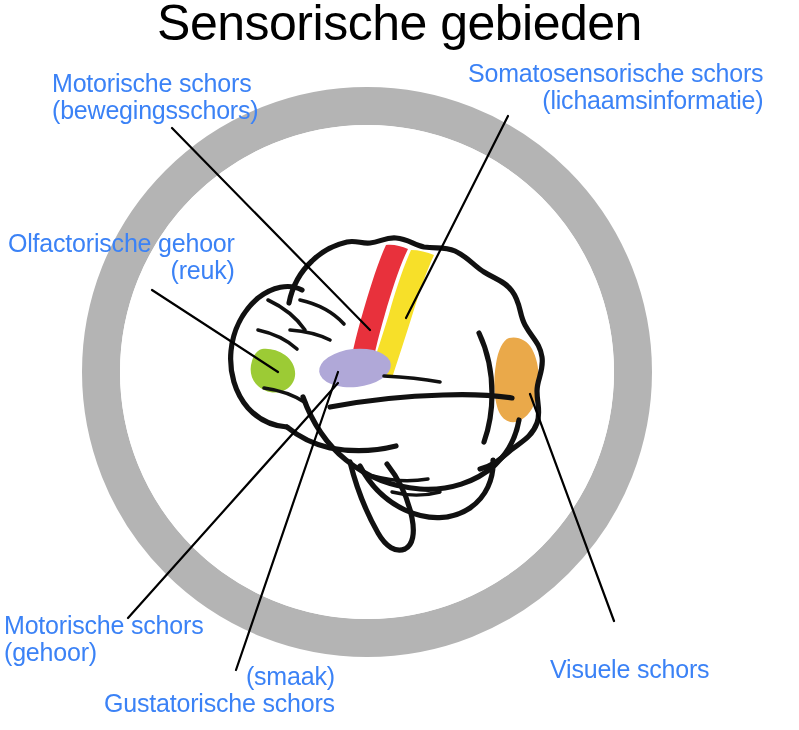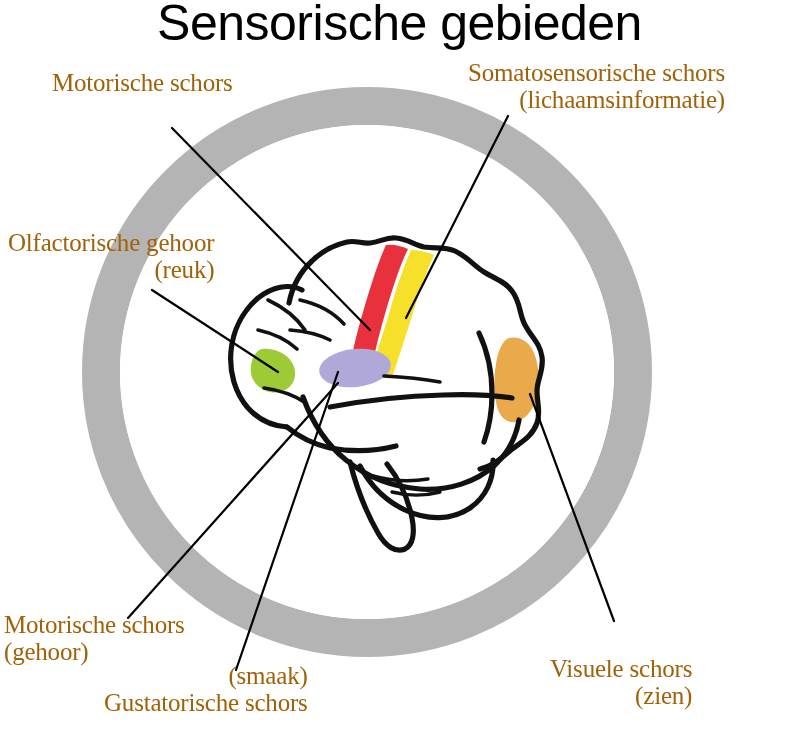--- a/index.html
+++ b/index.html
@@ -22,24 +22,24 @@
   }
   #diagram-svg {
     position: absolute;
     left: 0;
     top: 0;
     width: 799px;
     height: 730px;
   }
   .label {
     position: absolute;
-    font-family: Liberation Serif, serif;
+    font-family: Liberation Sans, sans-serif;
     font-size: 25px;
     line-height: 1.06;
-    color: #a16207;
+    color: #3b82f6;
     white-space: nowrap;
     letter-spacing: -0.2px;
   }
   .label .ln { display: block; }
   .label.center .ln { text-align: right; }
   .label.left .ln { text-align: left; }
 
   #page-title {
     position: absolute;
     left: 0;
@@ -201,20 +201,21 @@
       <line x1="128" y1="618" x2="338" y2="383"></line>
       <line x1="236" y1="670" x2="338" y2="372"></line>
       <line x1="614" y1="621" x2="530" y2="394"></line>
     </g>
   </svg>
 
   <div id="page-title">Sensorische gebieden</div>
 
   <div class="label left" id="label-motor">
     <span class="ln">Motorische schors</span>
+    <span class="ln">(bewegingsschors)</span>
   </div>
 
   <div class="label center" id="label-somato">
     <span class="ln">Somatosensorische schors</span>
     <span class="ln">(lichaamsinformatie)</span>
   </div>
 
   <div class="label center" id="label-olfact">
     <span class="ln">Olfactorische gehoor</span>
     <span class="ln">(reuk)</span>
@@ -225,16 +226,15 @@
     <span class="ln">(gehoor)</span>
   </div>
 
   <div class="label center" id="label-gustat">
     <span class="ln">(smaak)</span>
     <span class="ln">Gustatorische schors</span>
   </div>
 
   <div class="label center" id="label-visueel">
     <span class="ln">Visuele schors</span>
-    <span class="ln">(zien)</span>
   </div>
 
 </div>
 
 </body></html>

